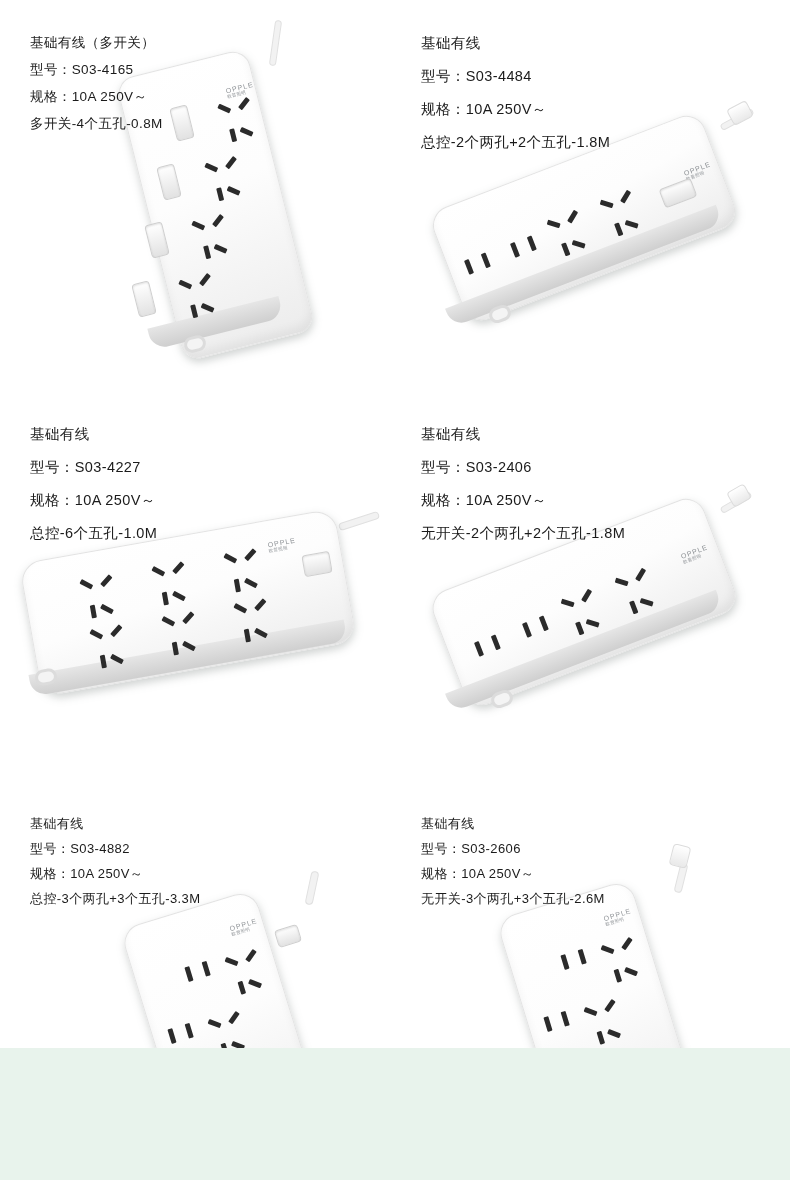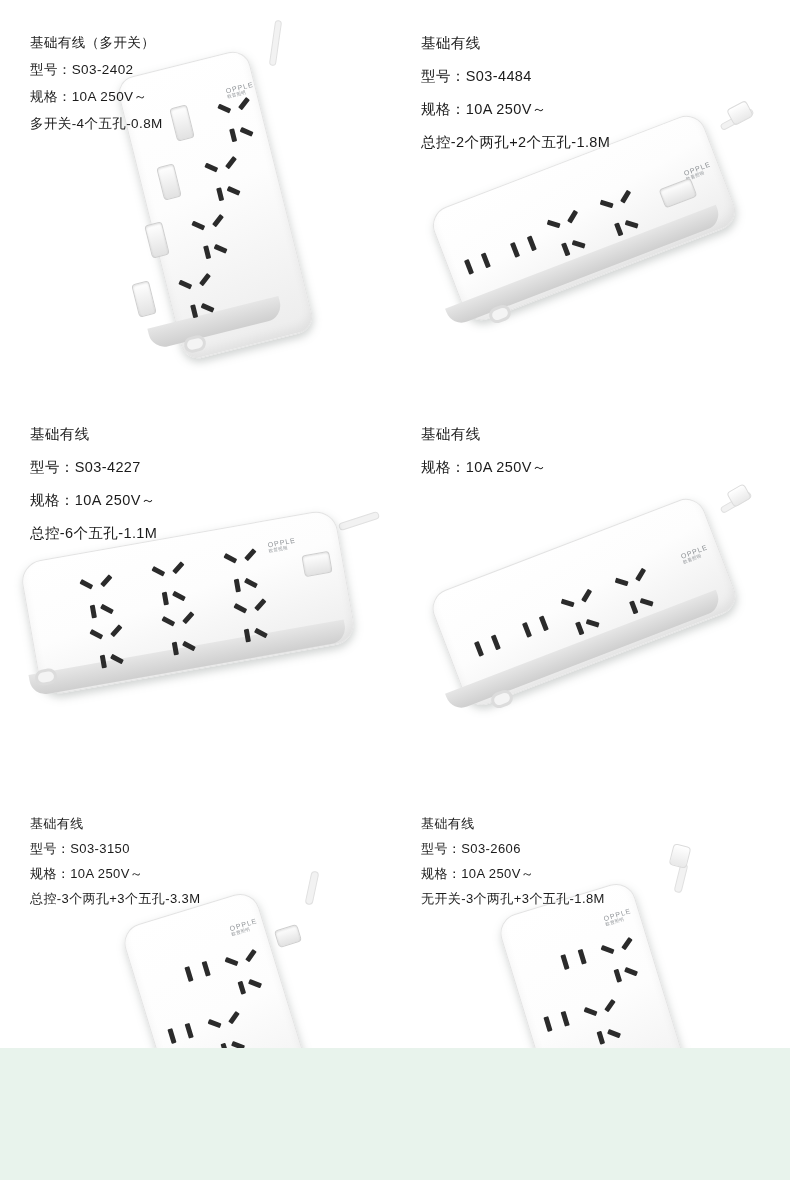--- a/index.html
+++ b/index.html
@@ -135,21 +135,21 @@
 </style>
 </head>
 <body>
 
 <div class="page">
   <div class="grid">
 
     <div class="cell">
       <div class="spec s-small">
         <div>基础有线（多开关）</div>
-        <div>型号：S03-2402</div>
+        <div>型号：S03-4165</div>
         <div>规格：10A 250V～</div>
         <div>多开关-4个五孔-0.8M</div>
       </div>
       <div class="strip-wrap">
 
         <div class="cord" style="left:264px;top:12px;width:7px;height:46px;transform:rotate(8deg);"></div>
 
         <div class="strip" style="left:100px;top:52px;width:230px;height:310px;">
           <div class="body" style="left:40px;top:0px;width:135px;height:290px;transform:rotate(-14deg);border-radius:18px;"></div>
           <div class="side" style="left:40px;top:252px;width:135px;height:22px;transform:rotate(-14deg);"></div>
@@ -239,21 +239,21 @@
           <div class="hanghole" style="left:60px;top:168px;transform:rotate(-21deg);"></div>
         </div>
       </div>
     </div>
 
     <div class="cell">
       <div class="spec s-mid">
         <div>基础有线</div>
         <div>型号：S03-4227</div>
         <div>规格：10A 250V～</div>
-        <div>总控-6个五孔-1.1M</div>
+        <div>总控-6个五孔-1.0M</div>
       </div>
       <div class="strip-wrap">
         <div class="cord" style="left:330px;top:118px;width:42px;height:8px;transform:rotate(-18deg);"></div>
         <div class="strip" style="left:5px;top:118px;width:360px;height:200px;">
           <div class="body" style="left:15px;top:18px;width:320px;height:135px;transform:rotate(-10deg);border-radius:22px;"></div>
           <div class="side" style="left:15px;top:130px;width:320px;height:22px;transform:rotate(-10deg);"></div>
 
           <div class="brand" style="left:255px;top:22px;transform:rotate(-10deg);">
             <span>OPPLE</span>
             <small>欧普照明</small>
@@ -300,21 +300,23 @@
           </div>
 
           <div class="hanghole" style="left:22px;top:152px;transform:rotate(-10deg);"></div>
         </div>
       </div>
     </div>
 
     <div class="cell">
       <div class="spec s-mid">
         <div>基础有线</div>
-        <div>规格：10A 250V～</div>
+        <div>型号：S03-2406</div>
+        <div>规格：10A 250V～</div>
+        <div>无开关-2个两孔+2个五孔-1.8M</div>
       </div>
       <div class="strip-wrap">
         <div class="cord" style="left:320px;top:100px;width:34px;height:7px;transform:rotate(-30deg);"></div>
         <div class="plug" style="left:330px;top:88px;width:20px;height:17px;transform:rotate(-30deg);"></div>
         <div class="strip" style="left:30px;top:122px;width:330px;height:220px;">
           <div class="body" style="left:10px;top:20px;width:290px;height:122px;transform:rotate(-21deg);border-radius:20px;"></div>
           <div class="side" style="left:10px;top:120px;width:290px;height:20px;transform:rotate(-21deg);"></div>
 
           <div class="brand" style="left:252px;top:27px;transform:rotate(-21deg);">
             <span>OPPLE</span>
@@ -343,21 +345,21 @@
           </div>
 
           <div class="hanghole" style="left:62px;top:170px;transform:rotate(-21deg);"></div>
         </div>
       </div>
     </div>
 
     <div class="cell">
       <div class="spec s-tight">
         <div>基础有线</div>
-        <div>型号：S03-3150</div>
+        <div>型号：S03-4882</div>
         <div>规格：10A 250V～</div>
         <div>总控-3个两孔+3个五孔-3.3M</div>
       </div>
       <div class="strip-wrap">
         <div class="cord" style="left:300px;top:82px;width:8px;height:34px;transform:rotate(12deg);"></div>
         <div class="strip" style="left:110px;top:110px;width:250px;height:260px;">
           <div class="body" style="left:35px;top:5px;width:140px;height:250px;transform:rotate(-17deg);border-radius:20px;"></div>
           <div class="side" style="left:35px;top:218px;width:140px;height:22px;transform:rotate(-17deg);"></div>
 
           <div class="brand" style="left:112px;top:22px;transform:rotate(-17deg);">
@@ -403,21 +405,21 @@
           <div class="hanghole" style="left:78px;top:238px;transform:rotate(-17deg);"></div>
         </div>
       </div>
     </div>
 
     <div class="cell">
       <div class="spec s-tight">
         <div>基础有线</div>
         <div>型号：S03-2606</div>
         <div>规格：10A 250V～</div>
-        <div>无开关-3个两孔+3个五孔-1.8M</div>
+        <div>无开关-3个两孔+3个五孔-2.6M</div>
       </div>
       <div class="strip-wrap">
         <div class="cord" style="left:278px;top:74px;width:8px;height:30px;transform:rotate(14deg);"></div>
         <div class="plug" style="left:272px;top:56px;width:18px;height:22px;transform:rotate(14deg);"></div>
         <div class="strip" style="left:95px;top:100px;width:250px;height:265px;">
           <div class="body" style="left:35px;top:5px;width:140px;height:250px;transform:rotate(-17deg);border-radius:20px;"></div>
           <div class="side" style="left:35px;top:218px;width:140px;height:22px;transform:rotate(-17deg);"></div>
 
           <div class="brand" style="left:110px;top:22px;transform:rotate(-17deg);">
             <span>OPPLE</span>

